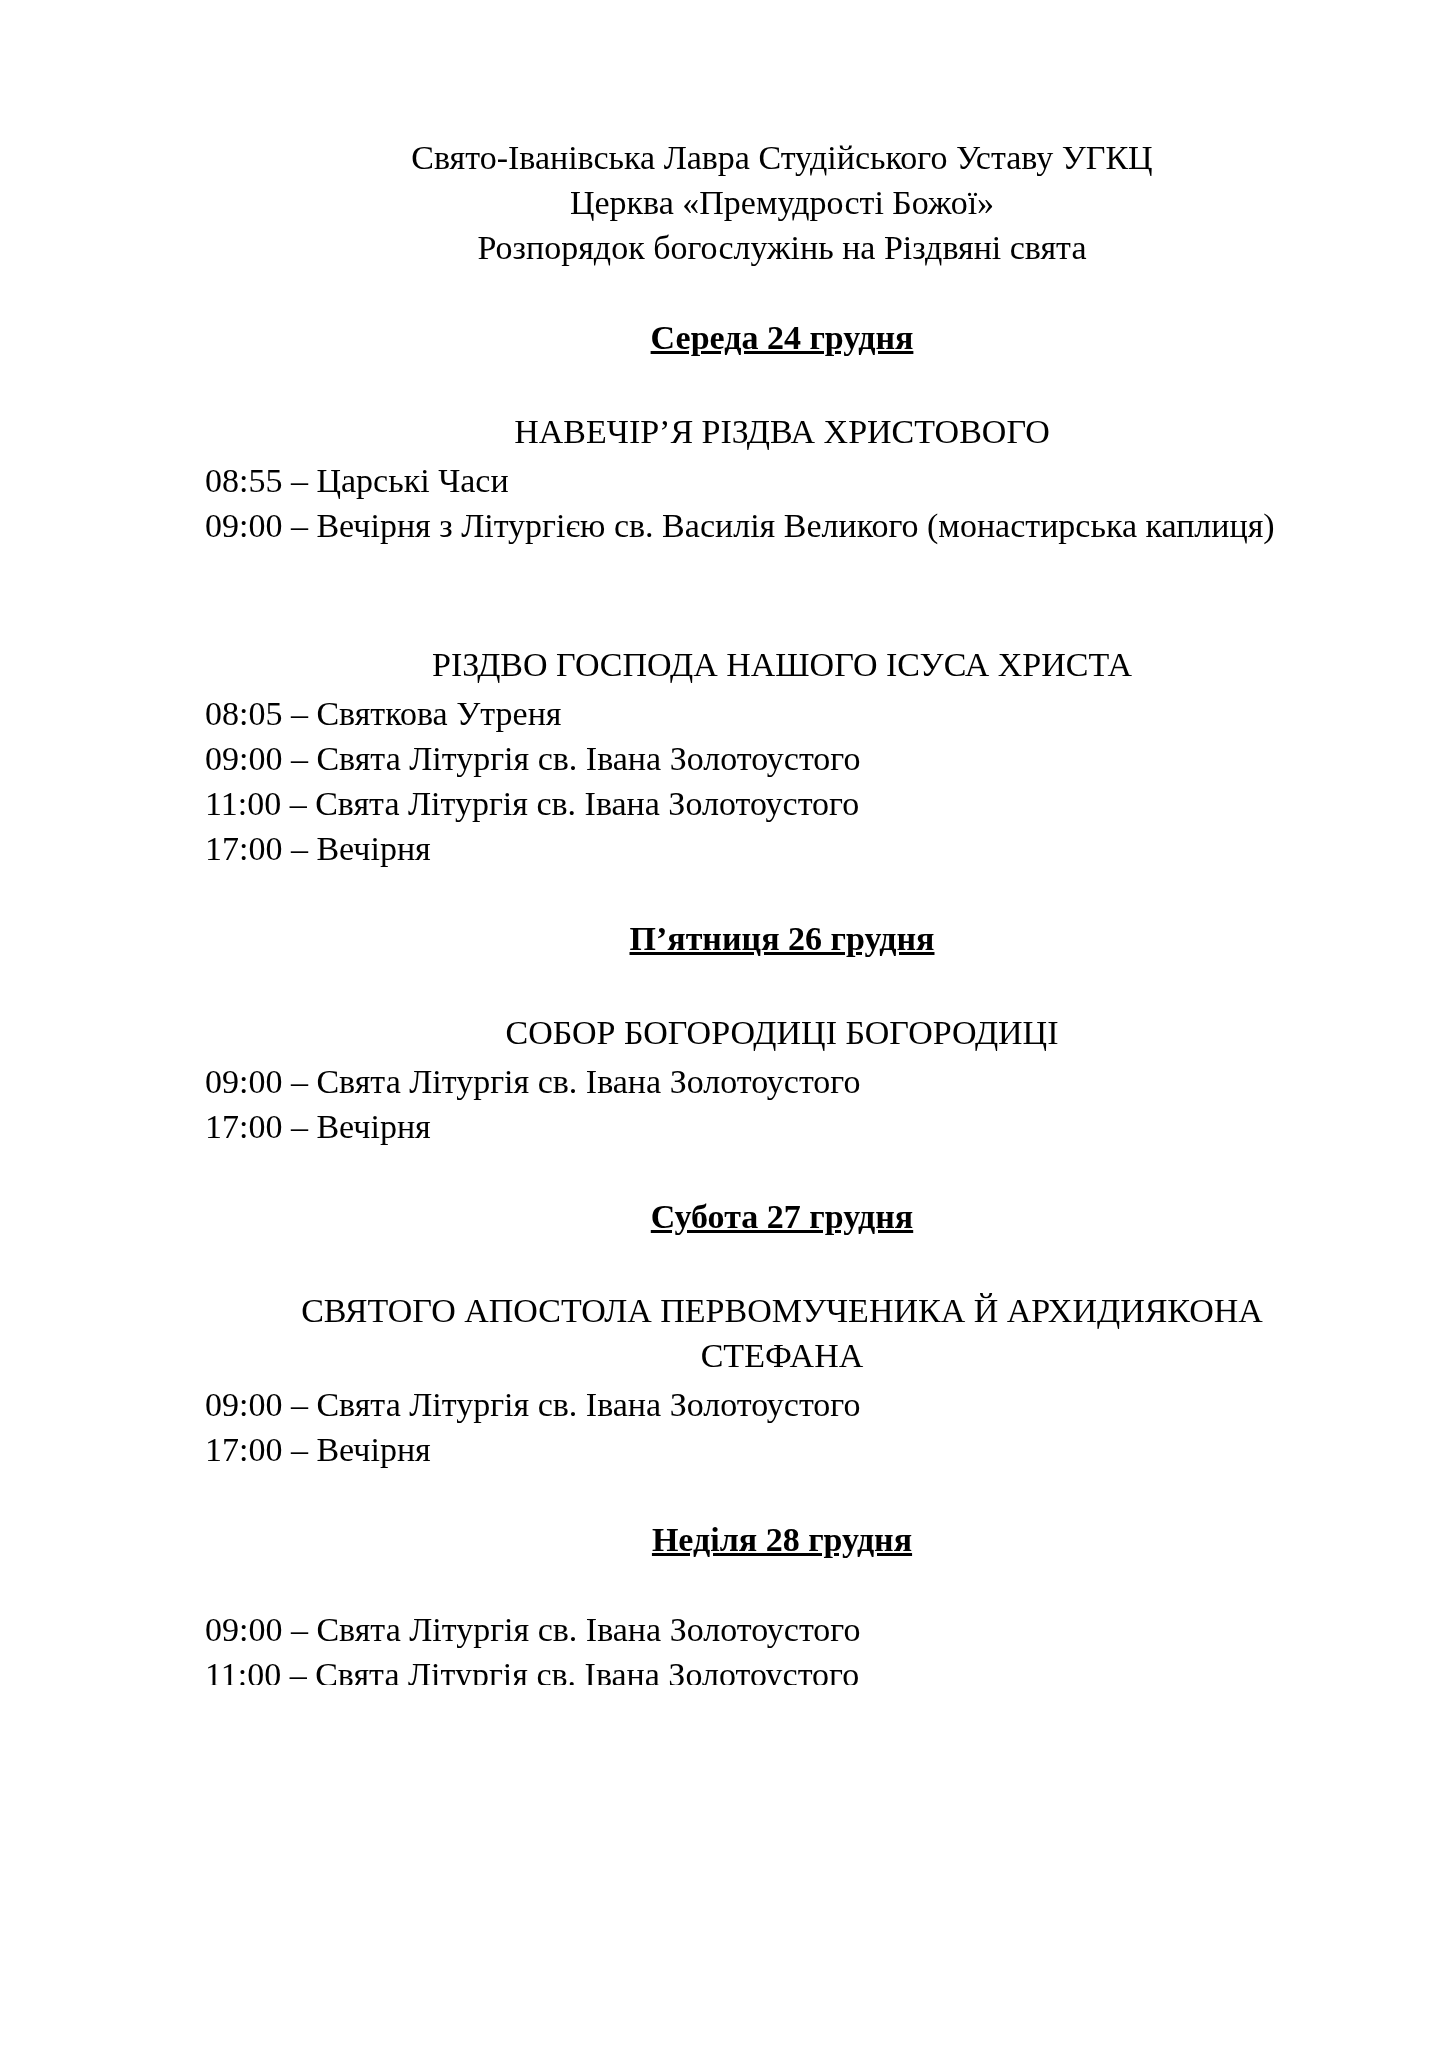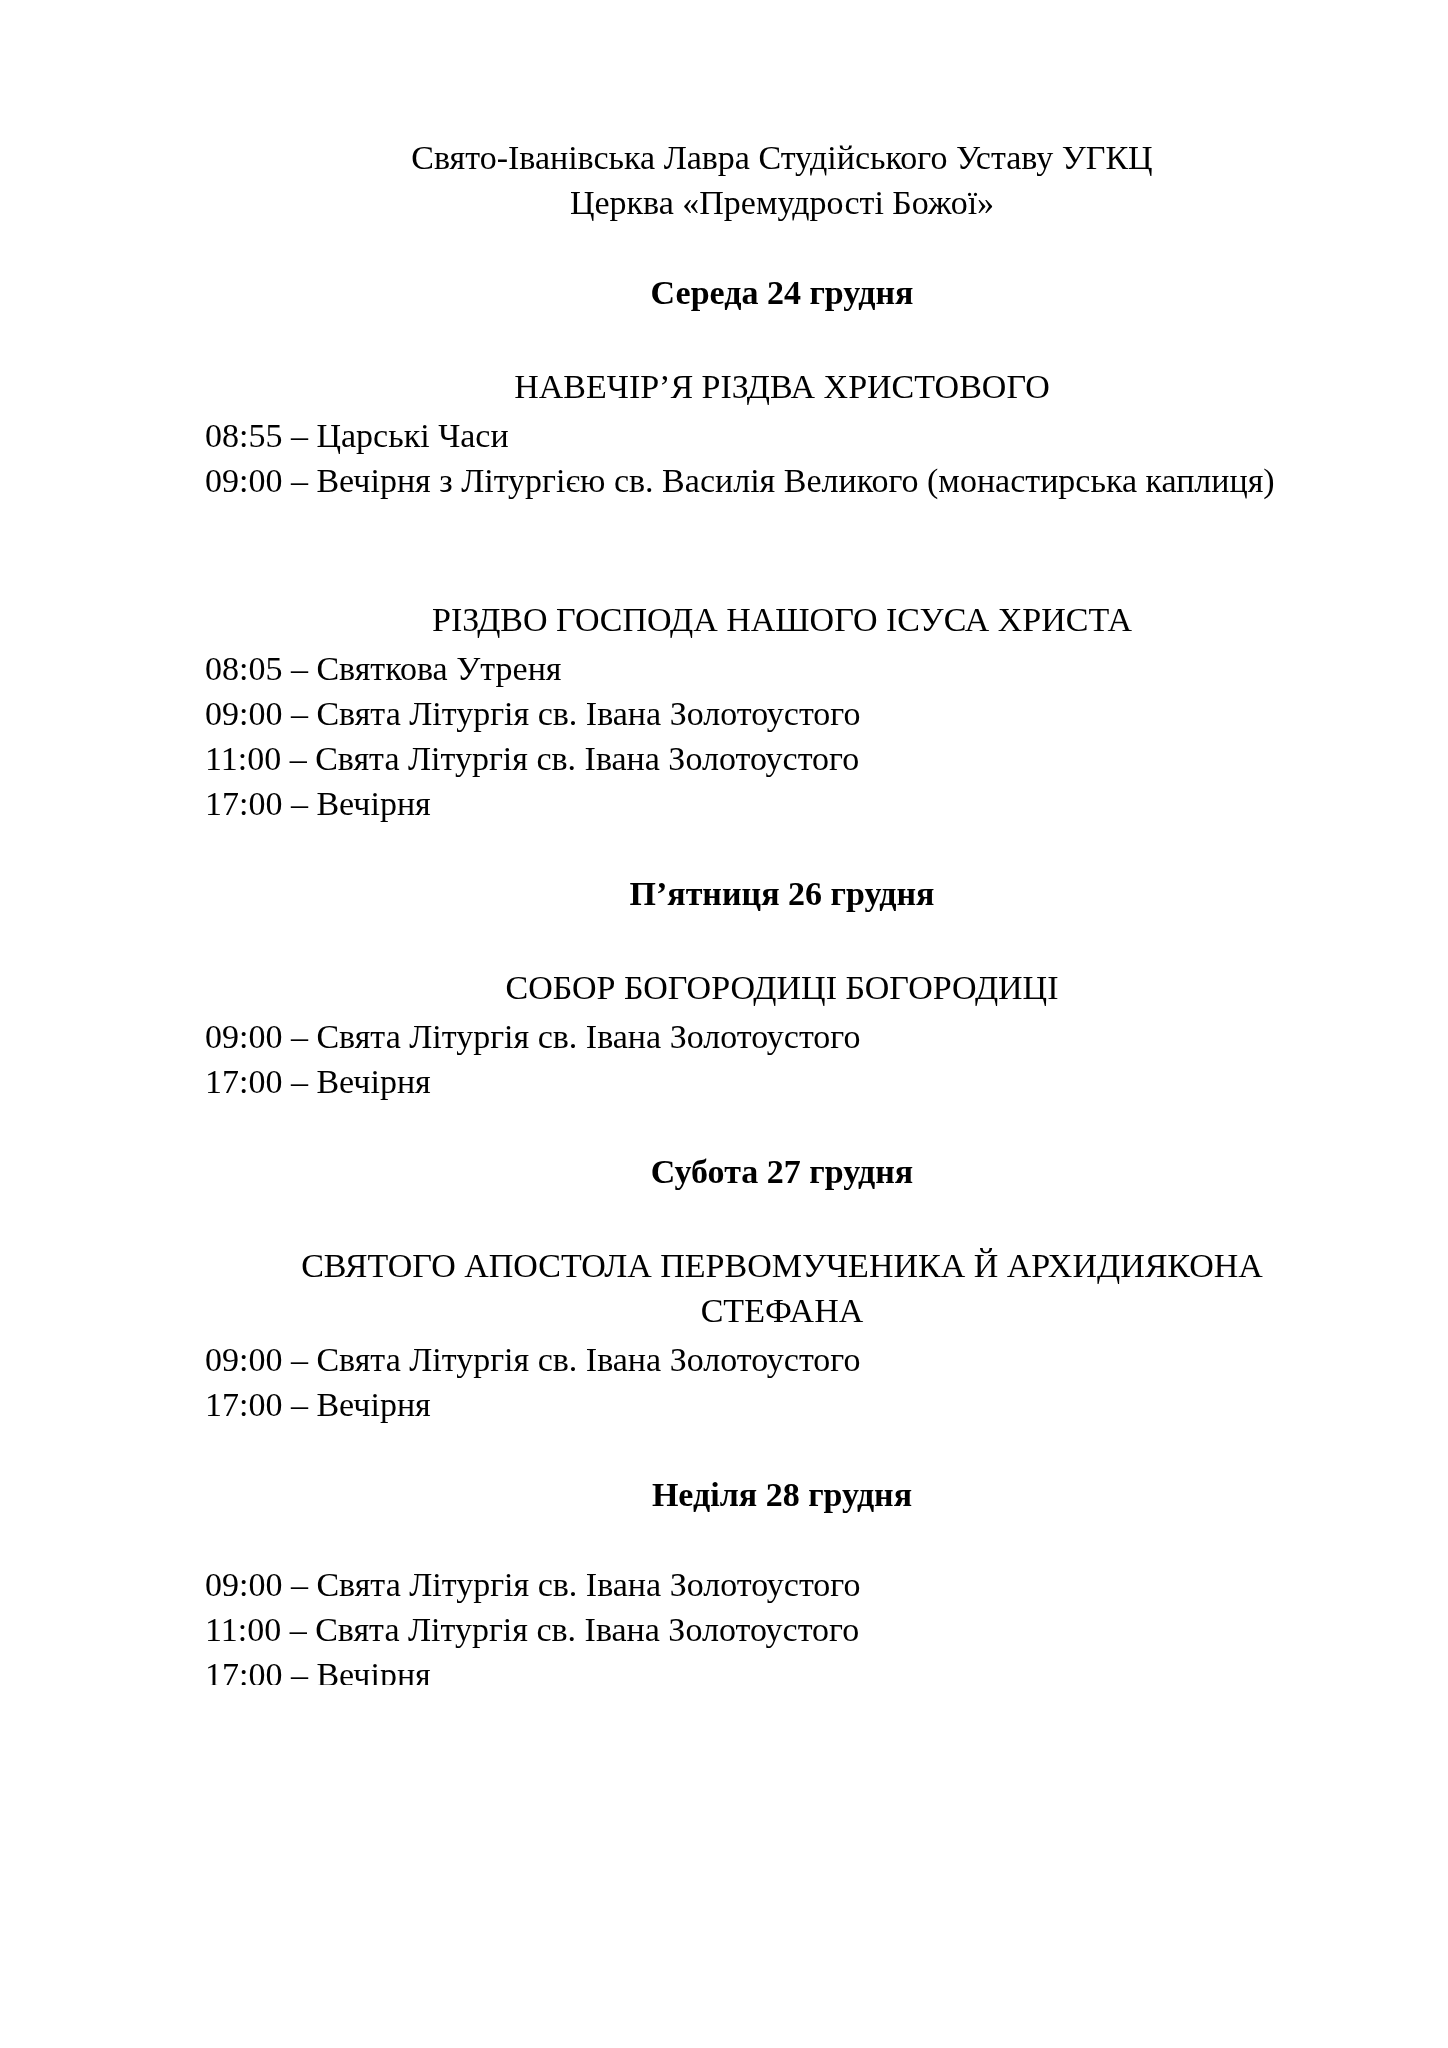--- a/index.html
+++ b/index.html
@@ -24,37 +24,39 @@
       min-height: 45px;
     }
     .blank {
       height: 45px;
     }
     .center {
       text-align: center;
     }
     .bold {
       font-weight: bold;
+      text-decoration: underline;
     }
     .feast {
       max-width: 1100px;
       margin: 4px auto;
     }
     section {
       display: block;
     }
   </style>
 </head>
 <body>
 
 <div class="page">
 
   <header>
     <div class="line center">Свято-Іванівська Лавра Студійського Уставу УГКЦ</div>
     <div class="line center">Церква «Премудрості Божої»</div>
+    <div class="line center">Розпорядок богослужінь на Різдвяні свята</div>
   </header>
 
   <div class="line blank"></div>
 
   <section>
     <div class="line center bold">Середа 24 грудня</div>
     <div class="line blank"></div>
     <div class="line center feast">НАВЕЧІР’Я РІЗДВА ХРИСТОВОГО</div>
     <div class="line">08:55 – Царські Часи</div>
     <div class="line">09:00 – Вечірня з Літургією св. Василія Великого (монастирська каплиця)</div>

